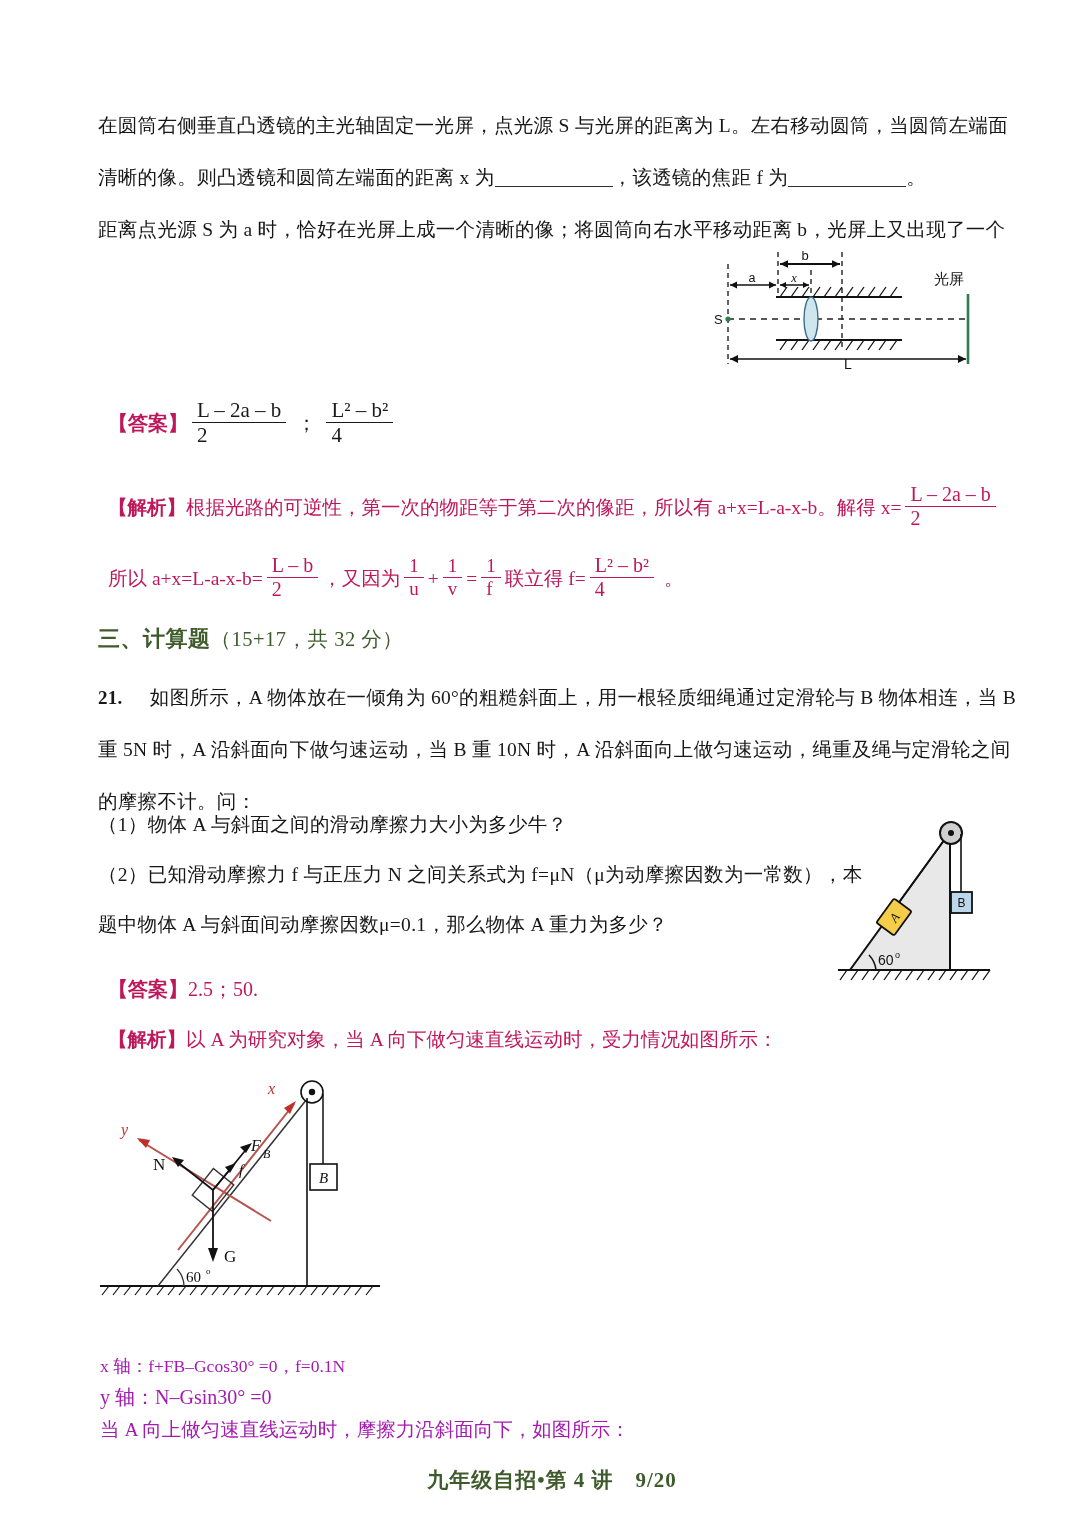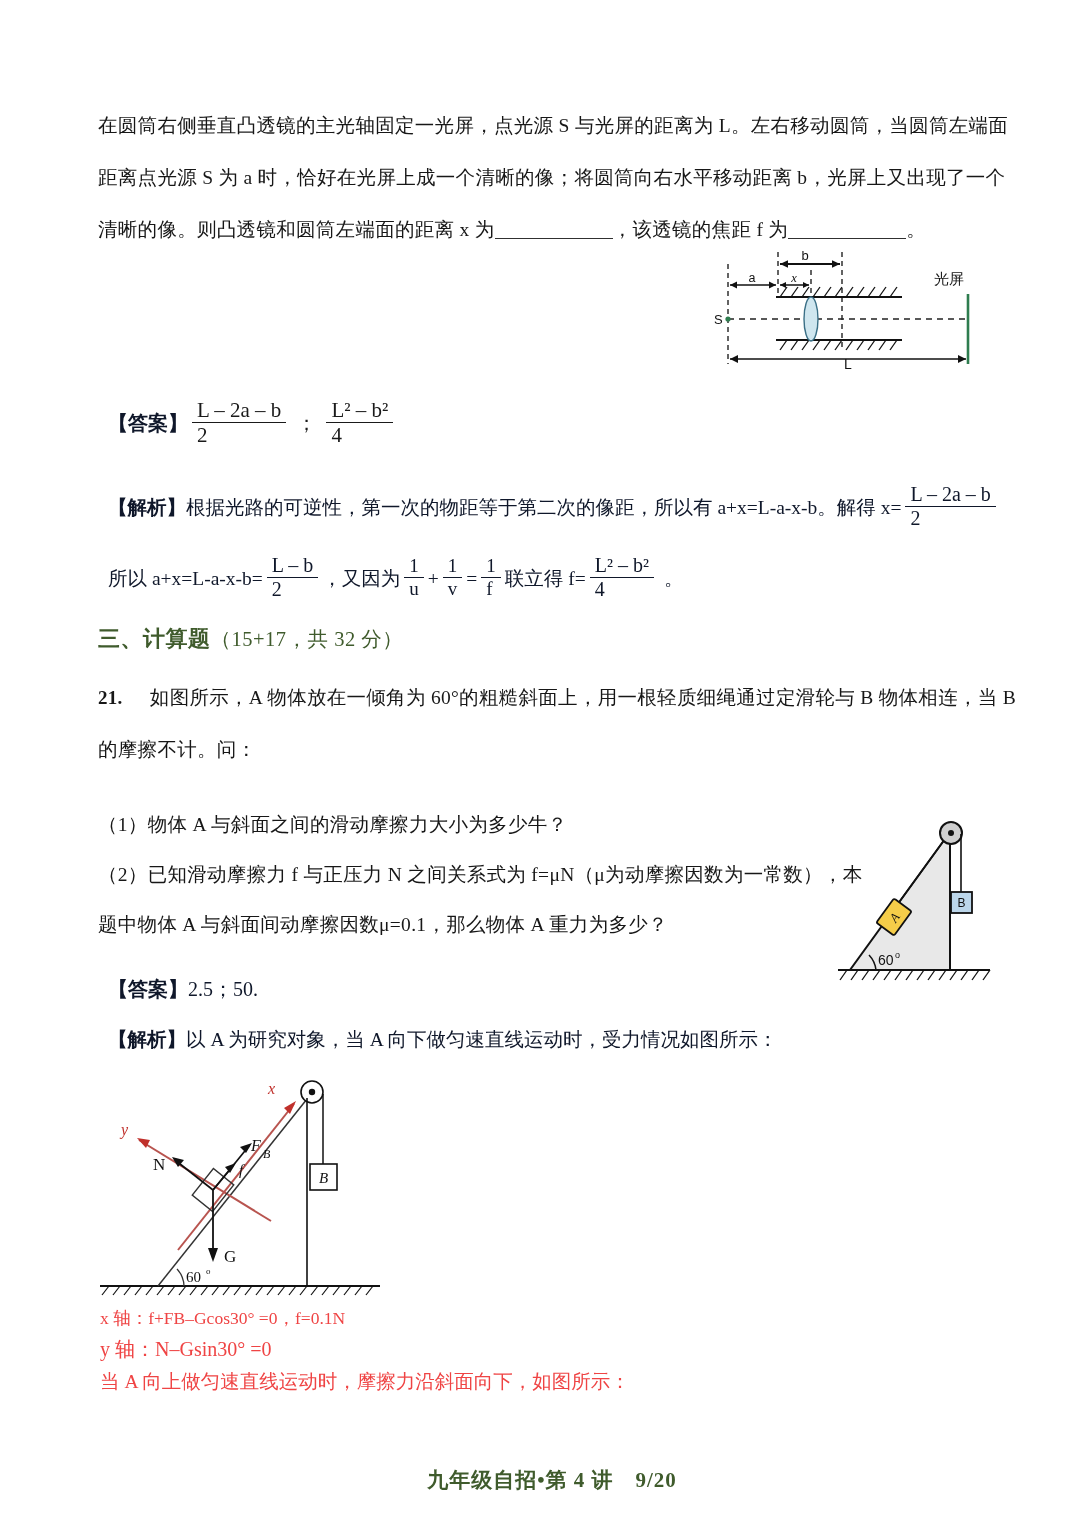--- a/index.html
+++ b/index.html
@@ -15,22 +15,22 @@
   .page { position:relative; width:968px; height:1527px; padding:4px; }
 
   
   .body-line {
     font-size:19.5px;
     line-height:52px;
     letter-spacing:0.3px;
     color:#171717;
     white-space:nowrap;
   }
-  .red { color:#0f172a; }
-  .red-soft { color:#ef4444; }
+  .red { color:#be185d; }
+  .red-soft { color:#a21caf;margin-top:48px; }
 
   
   #stem { position:absolute; left:98px; top:100px; width:890px; }
   #stem .body-line { display:block; }
   .blank-line {
     display:inline-block; width:118px;
     border-bottom:1.6px solid #303030;
     vertical-align:-3px; height:19px;
   }
 
@@ -91,24 +91,24 @@
 
   svg { display:block; }
 </style>
 </head>
 <body>
 
 <div class="page">
 
   <div id="stem">
     <span class="body-line">在圆筒右侧垂直凸透镜的主光轴固定一光屏，点光源 S 与光屏的距离为 L。左右移动圆筒，当圆筒左端面</span>
-    <span class="body-line">距离点光源 S 为 a 时，恰好在光屏上成一个清晰的像；将圆筒向右水平移动距离 b，光屏上又出现了一个</span>
     <span class="body-line">
       <span>清晰的像。则凸透镜和圆筒左端面的距离 x 为</span><span class="blank-line"></span><span>，该透镜的焦距 f 为</span><span class="blank-line"></span><span>。</span>
     </span>
+    <span class="body-line">距离点光源 S 为 a 时，恰好在光屏上成一个清晰的像；将圆筒向右水平移动距离 b，光屏上又出现了一个</span>
   </div>
 
   <div class="fig" id="fig-optics">
     <svg width="280" height="135" viewBox="0 0 280 135">
 
       <line x1="22" y1="22" x2="22" y2="122" stroke="#222" stroke-width="1.4" stroke-dasharray="5,4"></line>
       <line x1="72" y1="10" x2="72" y2="55" stroke="#222" stroke-width="1.4" stroke-dasharray="5,4"></line>
       <line x1="105" y1="28" x2="105" y2="95" stroke="#222" stroke-width="1.4" stroke-dasharray="5,4"></line>
       <line x1="136" y1="10" x2="136" y2="108" stroke="#222" stroke-width="1.4" stroke-dasharray="5,4"></line>
 
@@ -227,20 +227,21 @@
 
   <div id="sec-head">
     <span>三、计算题</span><span class="paren">（15+17，共 32 分）</span>
   </div>
 
   <div id="q21">
     <span class="body-line">
       <span class="qnum">21.</span>
       <span style="display:inline-block;width:22px;"></span><span>如图所示，A 物体放在一倾角为 60°的粗糙斜面上，用一根轻质细绳通过定滑轮与 B 物体相连，当 B</span>
     </span>
+    <span class="body-line">重 5N 时，A 沿斜面向下做匀速运动，当 B 重 10N 时，A 沿斜面向上做匀速运动，绳重及绳与定滑轮之间</span>
     <span class="body-line">的摩擦不计。问：</span>
   </div>
 
   <div id="q21b">
     <span class="body-line">（1）物体 A 与斜面之间的滑动摩擦力大小为多少牛？</span>
     <span class="body-line">（2）已知滑动摩擦力 f 与正压力 N 之间关系式为 f=μN（μ为动摩擦因数为一常数），本</span>
     <span class="body-line">题中物体 A 与斜面间动摩擦因数μ=0.1，那么物体 A 重力为多少？</span>
   </div>
 
   <div class="fig" id="fig-incline">

